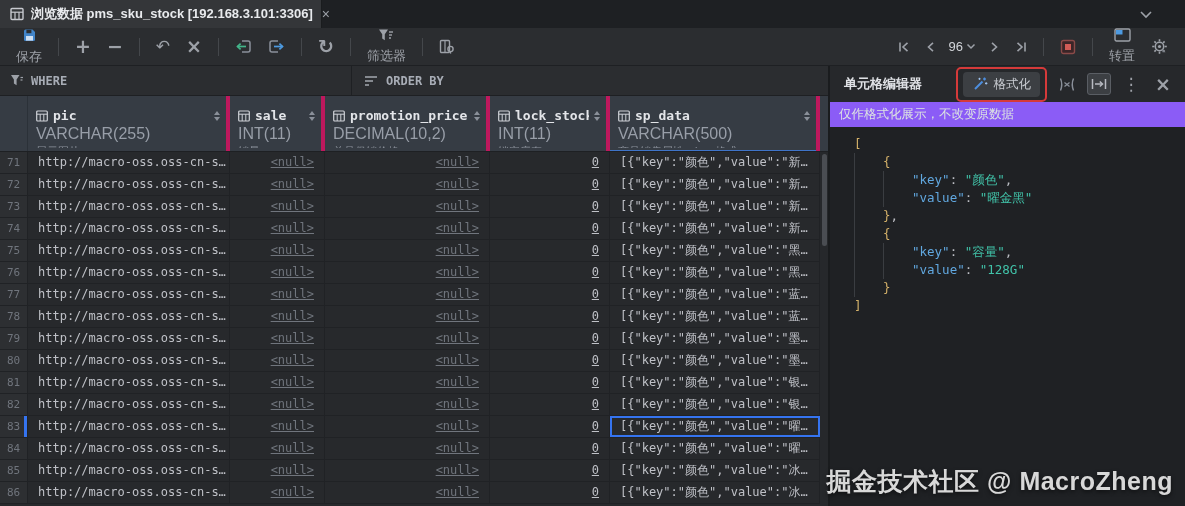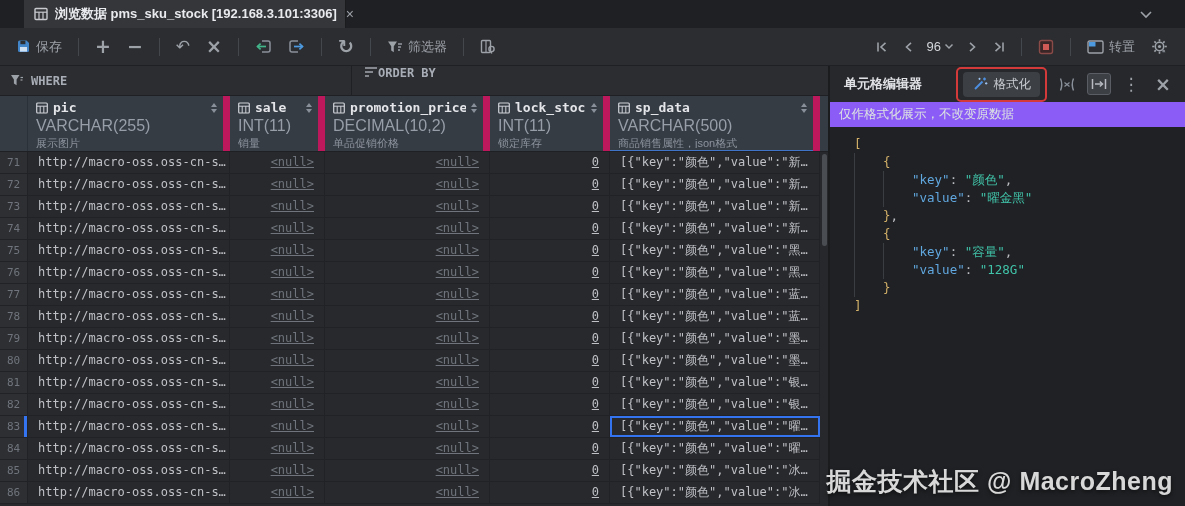--- a/index.html
+++ b/index.html
@@ -3,53 +3,53 @@
 <meta charset="utf-8">
 <style>
   * { margin:0; padding:0; box-sizing:border-box; }
   html,body { width:1185px; height:506px; overflow:hidden; background:#1e2023;
               font-family:"Liberation Sans", sans-serif; }
   .app { width:1185px; height:506px; display:flex; flex-direction:column; background:#2b2d30; }
 
   
   .tabbar { height:28px; background:#1e2023; display:flex; align-items:stretch; flex:0 0 auto; }
   .tab { width:322px; background:#343639; display:flex; align-items:center; gap:7px; padding:0 10px;
-         border-right:1px solid #1a1c1e;margin-left:24px; }
+         border-right:1px solid #1a1c1e; }
   .tab-title { color:#e8eaed; font-weight:bold; font-size:13px; white-space:nowrap; }
   .tab-close { color:#9da1a8; font-size:14px; line-height:1; margin-left:2px; cursor:pointer; }
   .tabbar-rest { flex:1; display:flex; align-items:center; justify-content:flex-end; padding-right:32px; }
 
   
   .toolbar { height:38px; background:#2b2d30; border-bottom:1px solid #1e2023;
              display:flex; align-items:center; justify-content:space-between; padding:0 10px; flex:0 0 auto; }
   .tb-group { display:flex; align-items:center; gap:4px; }
   .tb-btn { display:flex; align-items:center; gap:5px; padding:3px 6px; border-radius:3px; color:#9da1a8;
-            font-size:13px; cursor:pointer; }
+            font-size:13px; cursor:pointer;flex-direction:column; }
   .tb-sep { width:1px; height:18px; background:#44474b; margin:0 6px; }
   .glyph { font-size:17px; line-height:1; color:#9da1a8; font-family:"DejaVu Sans", sans-serif; }
   .glyph.big { font-size:19px; font-weight:bold; }
   .pagesize { color:#d2d5da; font-size:13px; display:flex; align-items:center; gap:3px; padding:2px 4px; }
 
   
   .main { flex:1; display:flex; min-height:0; }
   .left { width:828px; display:flex; flex-direction:column; background:#27292c; }
   .panel { width:357px; border-left:2px solid #1a1c1e; background:#26282b; display:flex; flex-direction:column; position:relative; }
 
   
   .filterbar { height:30px; display:flex; flex:0 0 auto; background:#2b2d30; border-bottom:1px solid #1e2023; }
   .where { width:352px; display:flex; align-items:center; gap:7px; padding:0 10px; border-right:1px solid #1e2023; }
-  .orderby { flex:1; display:flex; padding:0 12px; }
+  .orderby { flex:1; display:flex; align-items:center; gap:8px; padding:0 12px; }
   .kw { color:#a8adb6; font-size:12px; font-weight:bold; font-family:"DejaVu Sans Mono", monospace; }
   .placeholder { color:#6d737c; font-size:12px; }
 
   
   .grid { flex:1; display:flex; flex-direction:column; position:relative; min-height:0; }
   .grid-header { height:56px; display:flex; background:#363c44; border-bottom:1px solid #1e2023; flex:0 0 auto; }
   .gh-gutter { width:28px; border-right:1px solid #2b3138; }
-  .gh-cell { padding:4px 6px 3px 8px; border-right:7px solid #be185d; position:relative;
+  .gh-cell { padding:12px 6px 3px 8px; border-right:4px solid #be185d; position:relative;
              display:flex; flex-direction:column; overflow:hidden; }
   .gh-line1 { display:flex; align-items:center; gap:5px; }
   .gh-name { color:#e3e5e9; font-size:13px; font-weight:bold; font-family:"DejaVu Sans Mono", monospace; flex:1; white-space:nowrap; overflow:hidden; }
   .gh-type { color:#989ea8; font-size:16px; margin-top:2px; font-family:Liberation Sans, sans-serif; white-space:nowrap; }
   .gh-comment { color:#8d939d; font-size:11px; margin-top:1px; white-space:nowrap; overflow:hidden; }
   .col-selected::after { content:""; position:absolute; left:0; right:0; bottom:-1px; height:2px; background:#3f74c8; }
   .sort { display:flex; flex-direction:column; gap:2px; flex:0 0 auto; }
   .sort i { display:block; width:0; height:0; border-left:3.5px solid transparent; border-right:3.5px solid transparent; }
   .sort .up { border-bottom:4px solid #8a909a; }
   .sort .dn { border-top:4px solid #8a909a; }

